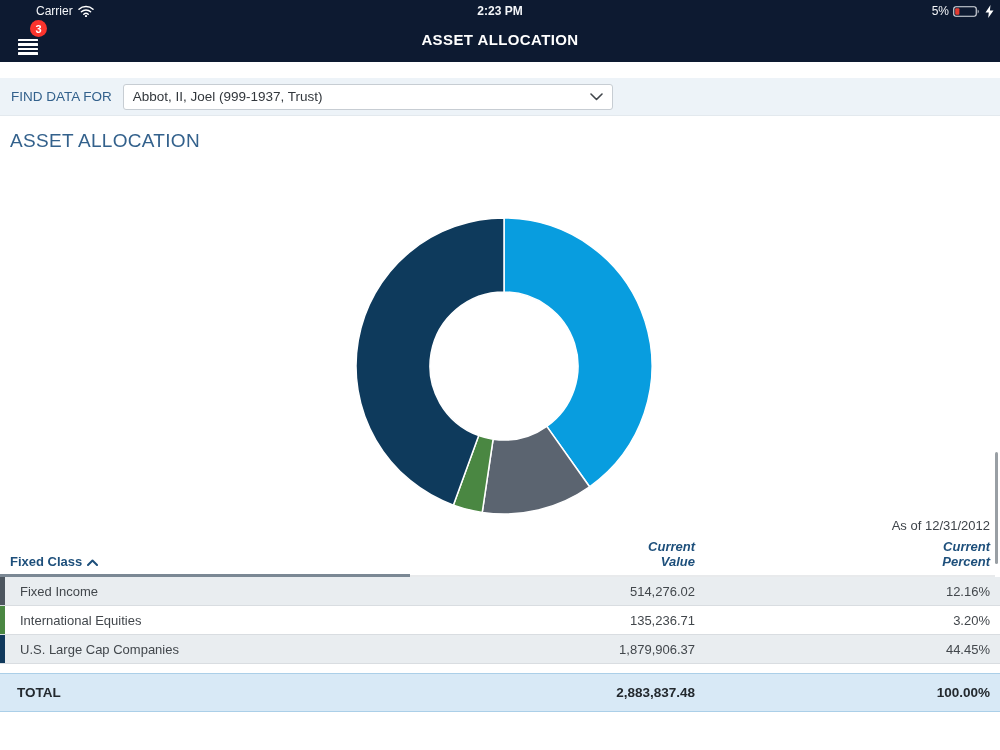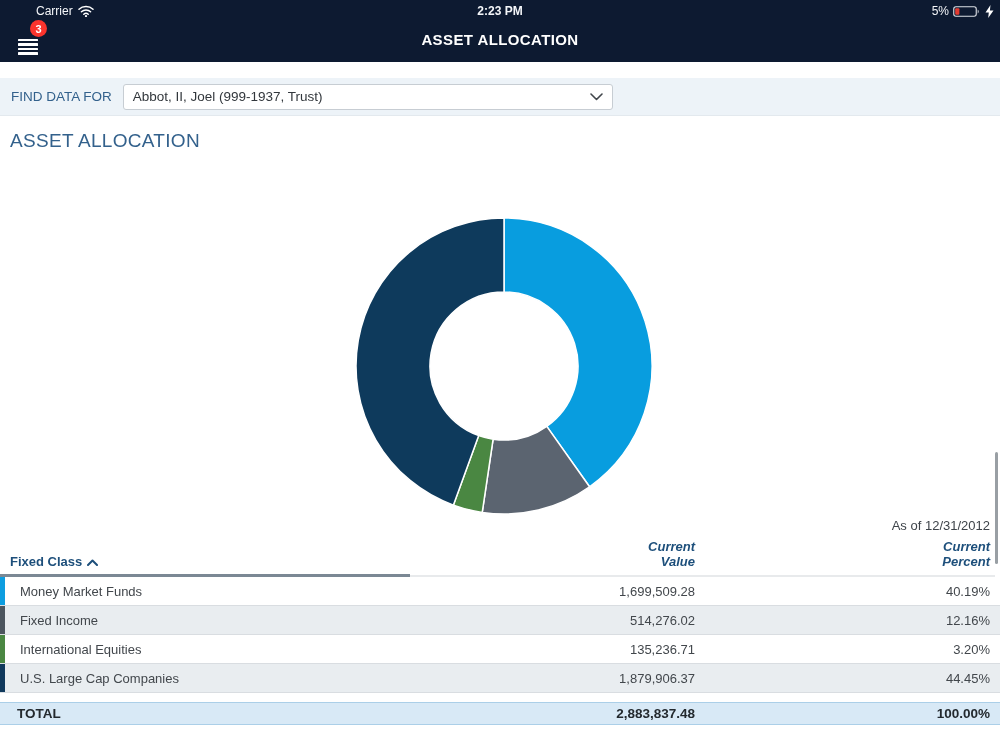--- a/index.html
+++ b/index.html
@@ -70,21 +70,21 @@
   .trow {
     height:29px; align-items:center; position:relative;
     font-size:13px; color:#42474c; border-bottom:1px solid #d9dde1;
     padding-right:10px;
   }
   .trow.alt { background:#e9edf0; }
   .row-bar { position:absolute; left:0; top:0; bottom:0; width:5px; }
   .cell-label { padding-left:20px; }
   .cell-num { text-align:right; }
   .total-row {
-    margin-top:9px; height:23px; align-items:center;
+    margin-top:9px; height:39px; align-items:center;
     background:#d8e9f6; border-top:1px solid #abcfe8; border-bottom:1px solid #abcfe8;
     font-weight:bold; font-size:13.5px; color:#23292e; padding-right:10px;
   }
   .total-label { padding-left:17px; }
   .scroll-indicator {
     position:absolute; right:2px; top:452px; width:3px; height:112px;
     background:rgba(70,80,90,0.55); border-radius:2px;
   }
   .icon-svg { display:block; }
 </style>
@@ -167,26 +167,20 @@
     <div>Current</div>
     <div>Percent</div>
   </div>
 </div>
 <div class="header-rule">
   <div class="dark"></div>
     <div class="light"></div>
 </div>
 
 <div id="rows">
-    <div class="trow grid-cols">
-      <span class="row-bar" style="background: rgb(13, 157, 224);"></span>
-      <div class="cell-label">Money Market Funds</div>
-      <div class="cell-num">1,699,509.28</div>
-      <div class="cell-num">40.19%</div>
-    </div>
     <div class="trow grid-cols alt">
       <span class="row-bar" style="background: rgb(77, 86, 95);"></span>
       <div class="cell-label">Fixed Income</div>
       <div class="cell-num">514,276.02</div>
       <div class="cell-num">12.16%</div>
     </div>
     <div class="trow grid-cols">
       <span class="row-bar" style="background: rgb(74, 135, 66);"></span>
       <div class="cell-label">International Equities</div>
       <div class="cell-num">135,236.71</div>

